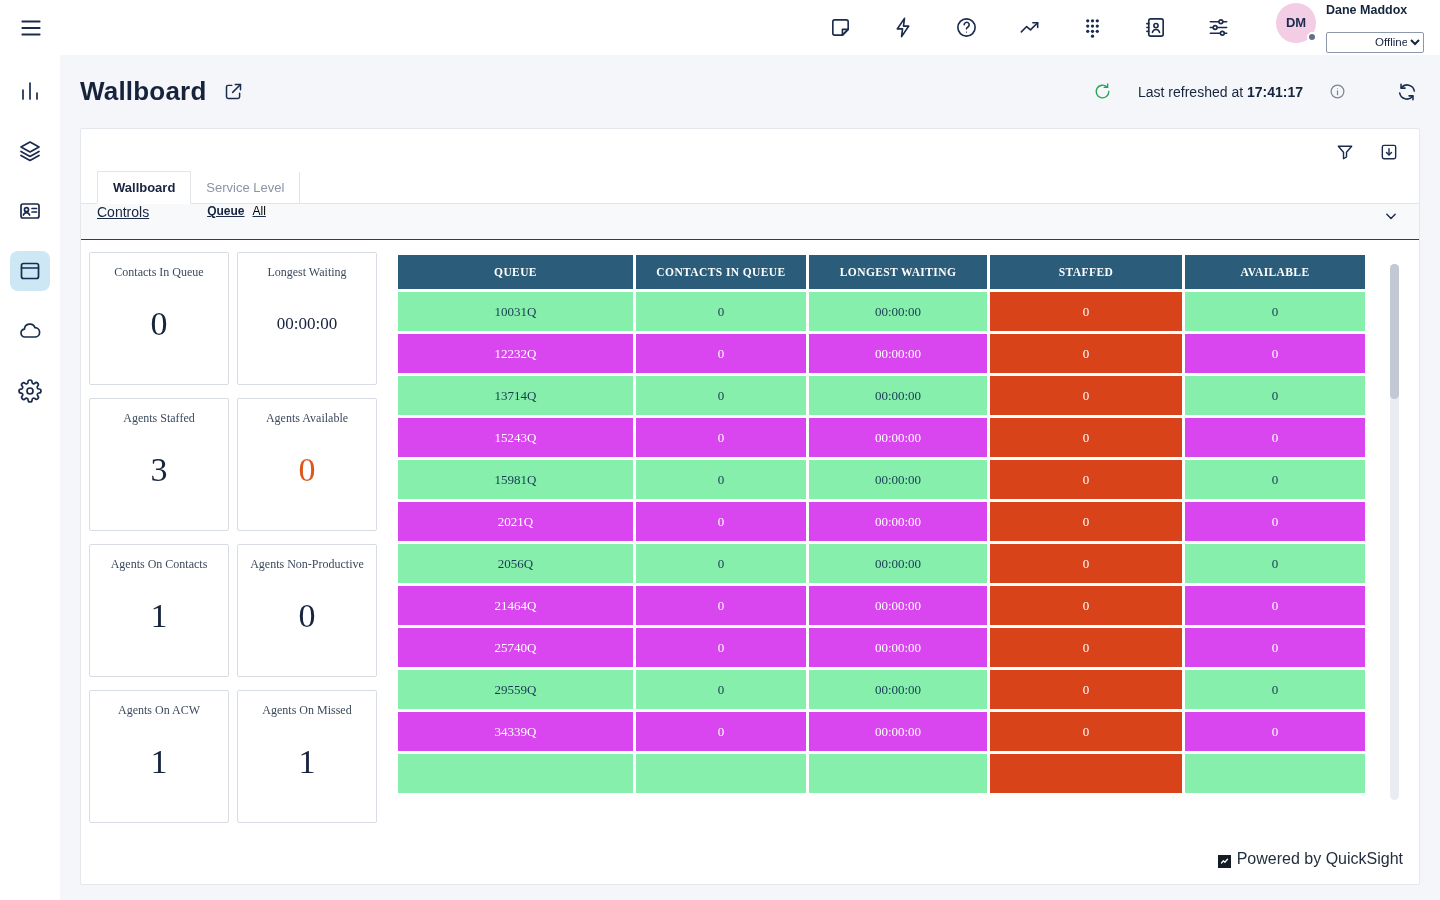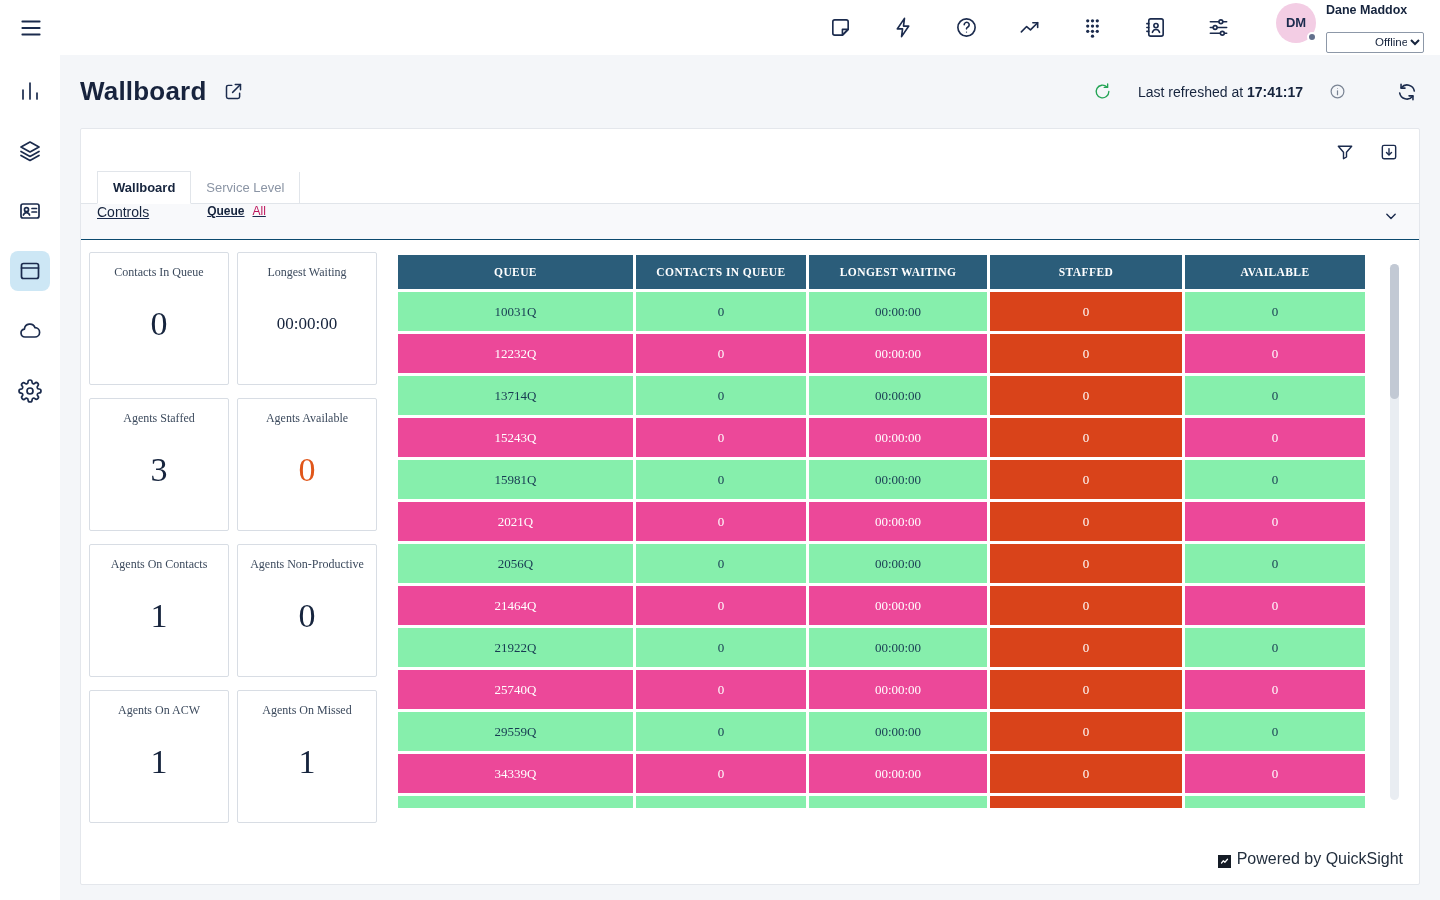--- a/index.html
+++ b/index.html
@@ -39,38 +39,38 @@
 
   
   .card { background:#fff; border:1px solid #e4e7ec; border-radius:2px; height:757px; position:relative; }
   .card-toolbar { height:38px; display:flex; justify-content:flex-end; align-items:center; gap:20px; padding:8px 18px 0; }
   .tabs { display:flex; align-items:flex-end; padding:0 0 0 16px; border-bottom:1px solid #e1e5ea; margin-top:4px; }
   .tab { font-size:13px; padding:8px 15px; background:none; border:none; cursor:pointer; color:#8b95a5; border-right:1px solid #e1e5ea; font-family:"Liberation Sans",sans-serif; }
   .tab.active { color:#16243d; font-weight:bold; background:#fff; border:1px solid #e1e5ea; border-bottom:1px solid #fff; margin-bottom:-1px; }
   .controls-row { height:36px; background:#f8f9fb; border-bottom:1px solid #0c4a6e; display:flex; align-items:flex-start; padding:0 16px;text-decoration:underline; }
   .controls-title { font-size:14px; color:#16243d; margin-right:58px; }
   .queue-label { font-size:12px; font-weight:bold; color:#16243d; }
-  .queue-value { font-size:12px; color:#be185d; margin-left:8px; }
+  .queue-value { font-size:12px; color:#000000; margin-left:8px; }
   .controls-chevron { margin-left:auto; color:#1b2b4d; }
 
   
   .dashboard { display:flex; gap:18px; padding:12px 14px 0 8px; background:#fff;font-family:Liberation Serif, serif; }
   .kpi-grid { display:grid; grid-template-columns:140px 140px; gap:13px 8px; align-content:start; }
   .kpi-card { height:133px; border:1px solid #d8dde4; border-radius:2px; background:#fff; display:flex; flex-direction:column; align-items:center; padding:12px 6px 10px; }
   .kpi-label { font-size:12px; color:#3c4a5d; text-align:center; }
   .kpi-value { flex:1; display:flex; align-items:center; justify-content:center; font-size:34px; font-weight:400; color:#16243d; padding-bottom:6px; }
   .kpi-value.time { font-size:17px; }
   .kpi-value.orange { color:#e0561a; }
 
   .table-region { position:relative; flex:1; height:556px; overflow:hidden; }
   table.queue-table { width:973px; border-collapse:separate; border-spacing:3px; table-layout:fixed; }
   .queue-table th { background:#2b5d7a; color:#fff; font-size:11.5px; font-weight:bold; height:34px; letter-spacing:.4px; text-align:center; }
   .queue-table td { height:39px; text-align:center; font-size:13px; }
   tr.light td { background:#86efac; color:#173a52; }
-  tr.dark td { background:#ec4899; color:#ffffff; }
+  tr.dark td { background:#d946ef; color:#ffffff; }
   .queue-table td.staffed { background:#d9431a; color:#fff; }
 
   .scrollbar-track { position:absolute; right:6px; top:12px; width:9px; height:536px; background:#e9edf2; border-radius:5px; }
   .scrollbar-thumb { width:9px; height:135px; background:#c2c9d4; border-radius:5px; }
 
   .card-footer { position:absolute; right:16px; bottom:16px; display:flex; align-items:flex-end; gap:6px; font-size:16px; color:#232f3e; }
   .qs-logo { width:13px; height:13px; background:#151c26; display:flex; align-items:center; justify-content:center; }
 </style>
 </head>
 <body>
@@ -375,27 +375,20 @@
                   <td class="staffed">0</td>
                   <td>0</td>
               </tr>
               <tr class="dark">
                 <td>21464Q</td>
                   <td>0</td>
                   <td>00:00:00</td>
                   <td class="staffed">0</td>
                   <td>0</td>
               </tr>
-              <tr class="light">
-                <td>21922Q</td>
-                  <td>0</td>
-                  <td>00:00:00</td>
-                  <td class="staffed">0</td>
-                  <td>0</td>
-              </tr>
               <tr class="dark">
                 <td>25740Q</td>
                   <td>0</td>
                   <td>00:00:00</td>
                   <td class="staffed">0</td>
                   <td>0</td>
               </tr>
               <tr class="light">
                 <td>29559Q</td>
                   <td>0</td>

